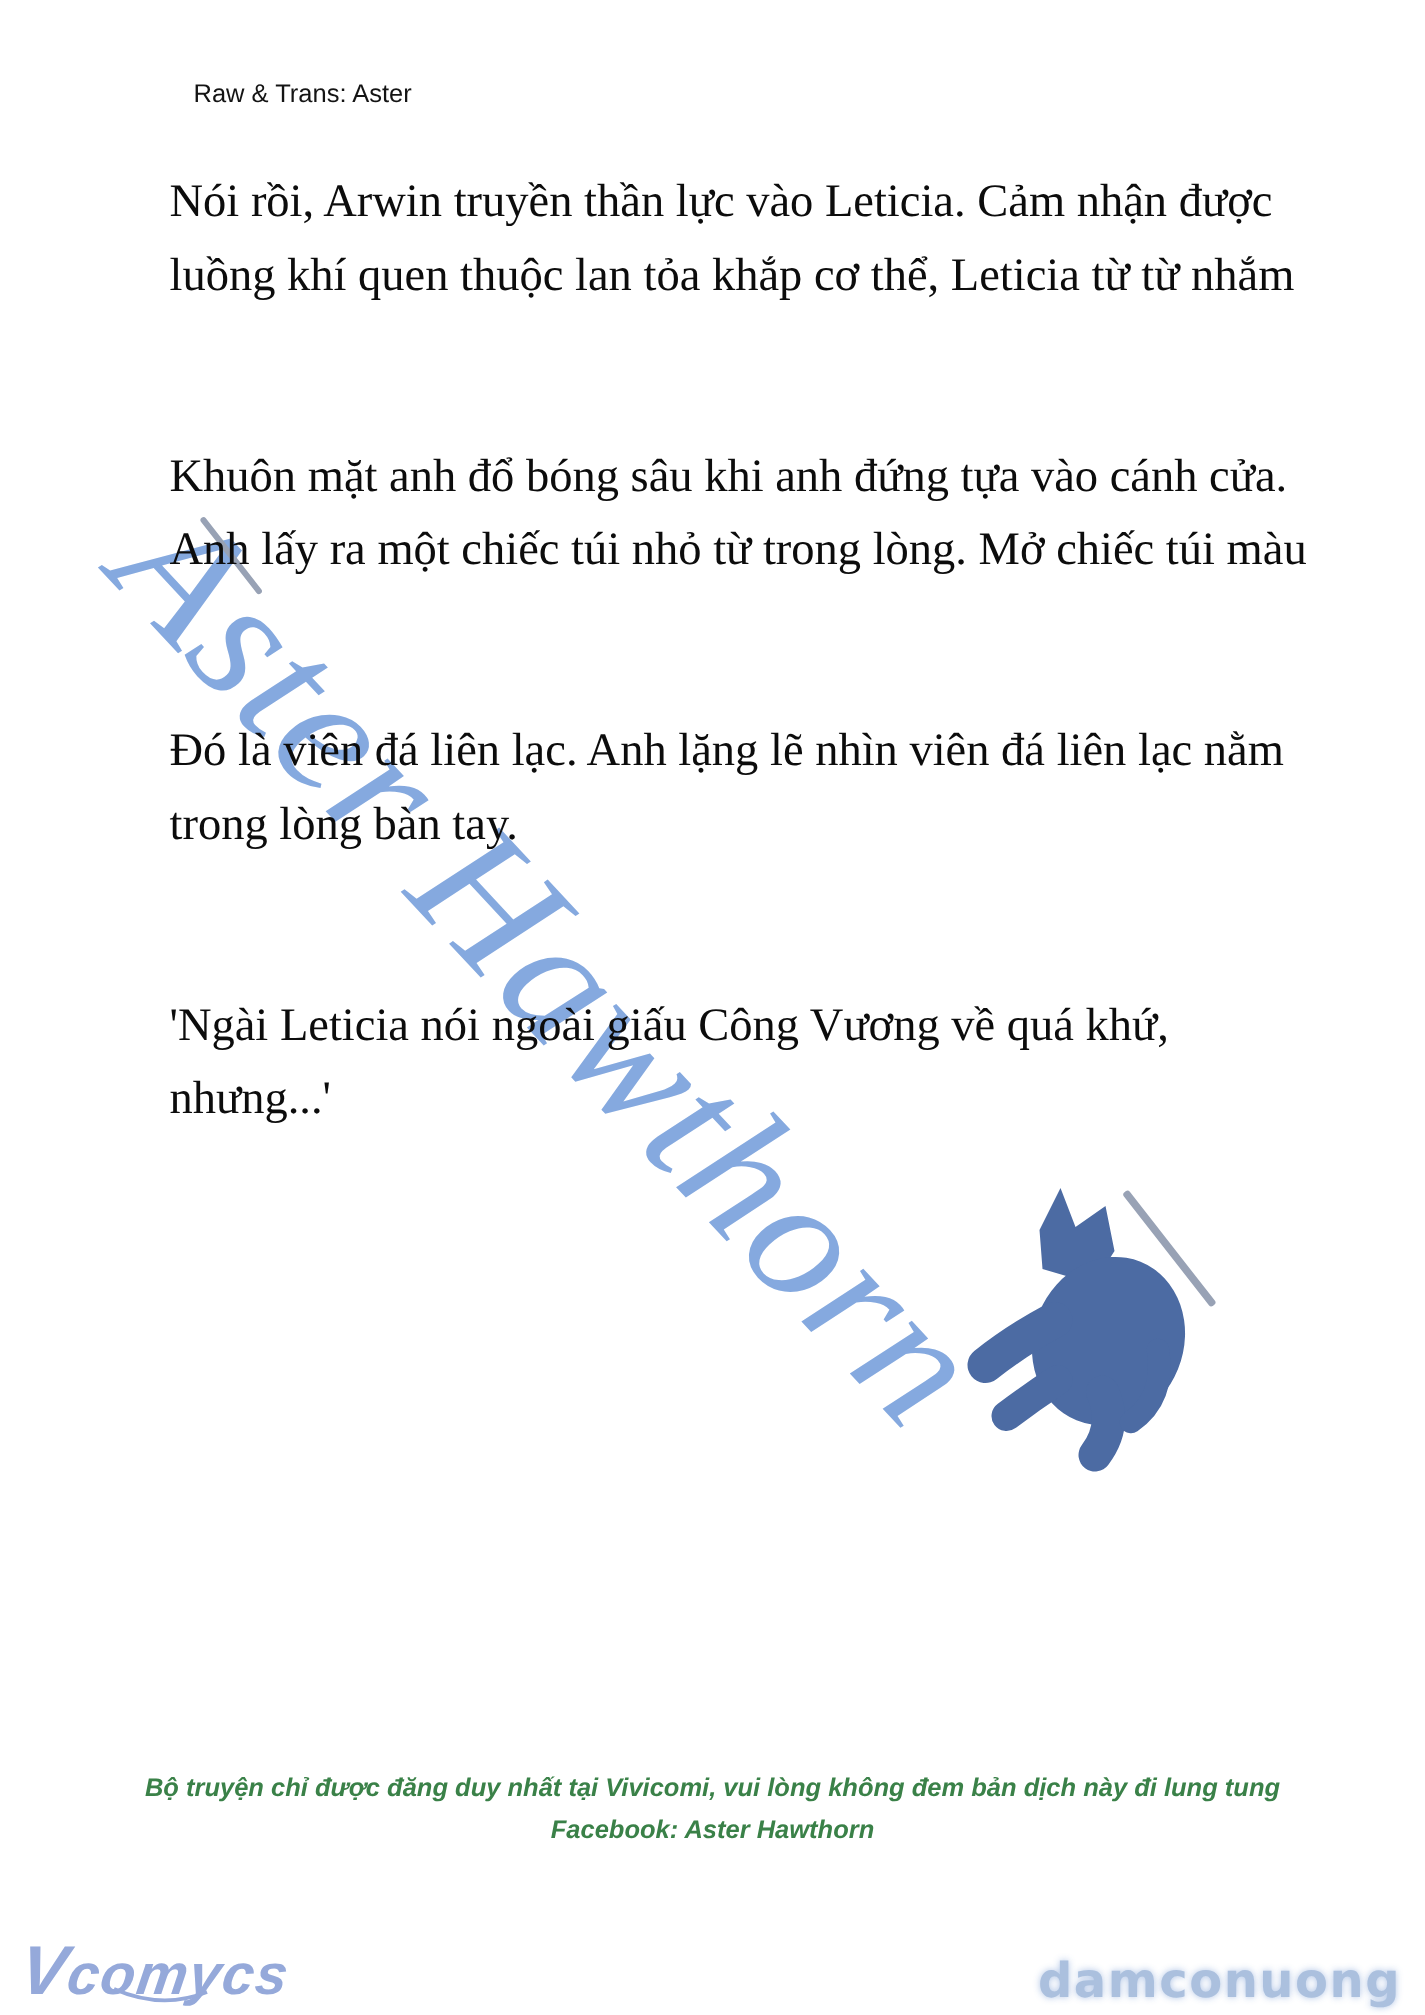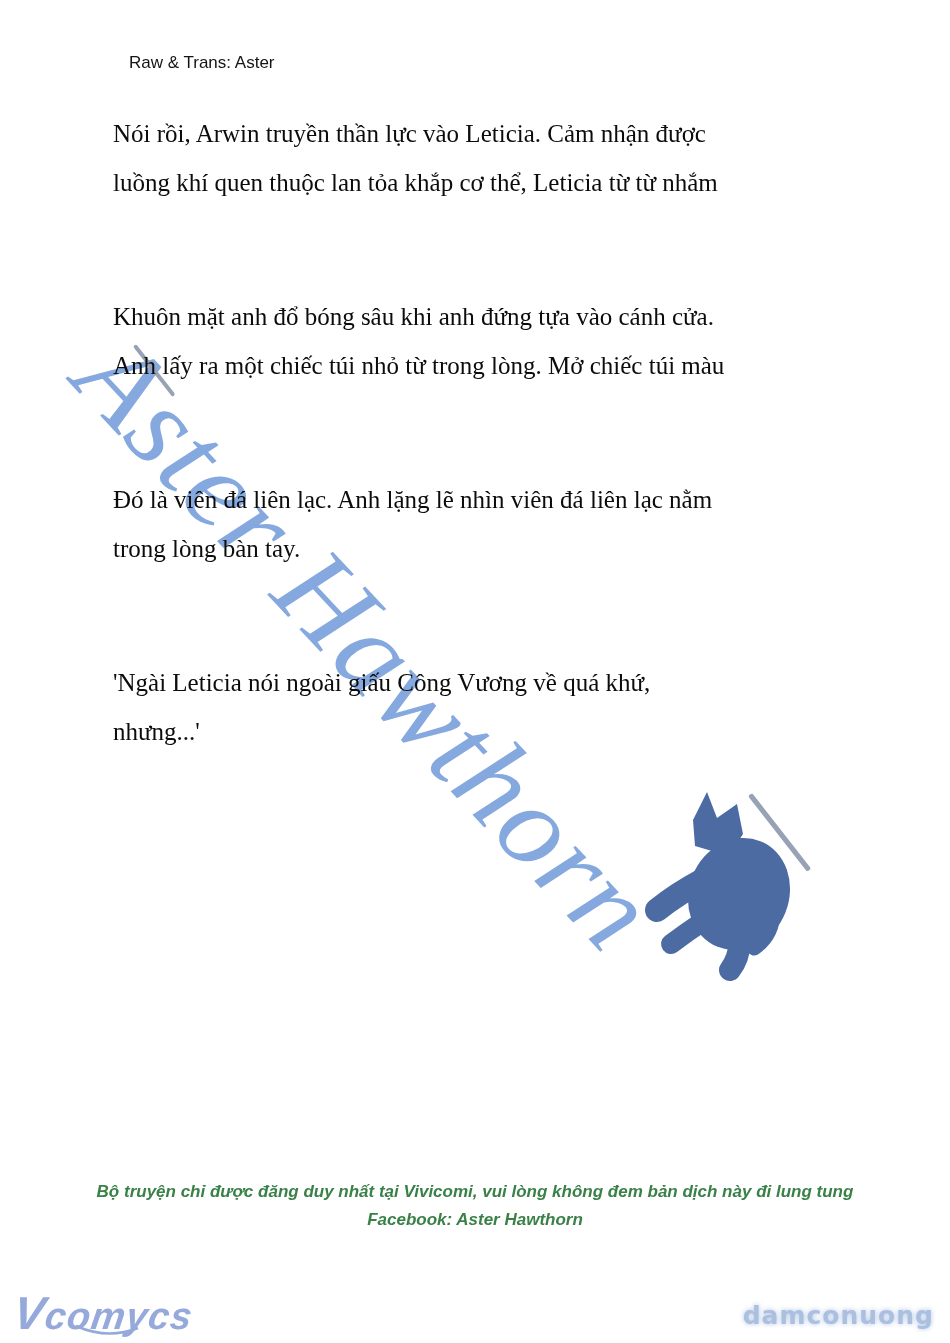--- a/index.html
+++ b/index.html
@@ -27,21 +27,21 @@
     position:absolute;background:#98a2b5;border-radius:2px;
     transform:rotate(52deg);transform-origin:left top;z-index:1;
   }
   .swash.start{left:136px;top:344px;width:64px;height:4px;}
   .swash.end{left:752px;top:793px;width:96px;height:5px;}
   
   .cat{position:absolute;left:633px;top:780px;z-index:1;}
   
   .body-text{
     position:absolute;left:113px;top:110px;width:760px;z-index:2;
-    font-size:25px;color:#0c0c0c;
+    font-size:31px;color:#0c0c0c;
   }
   .para{margin:0 0 86px 0;}
   .line{line-height:48.5px;white-space:nowrap;}
   
   .footer-credits{
     position:absolute;left:0;top:1178px;width:950px;text-align:center;z-index:3;
     font-family:"Liberation Sans", sans-serif;
     font-style:italic;font-weight:bold;font-size:17px;line-height:28px;
   }
   
@@ -49,21 +49,21 @@
     position:absolute;left:14px;top:1286px;z-index:3;
     font-family:"Liberation Sans", sans-serif;
     font-style:italic;font-weight:bold;font-size:38px;
     transform:skewX(-8deg);letter-spacing:1px;
   }
   .logo-left .cap{font-size:46px;}
   .logo-left-swirl{position:absolute;left:72px;top:1322px;z-index:3;}
   .logo-right{
     position:absolute;right:16px;top:1301px;z-index:3;
     font-family:"DejaVu Sans", sans-serif;
-    font-weight:bold;font-size:25px;letter-spacing:1px;
+    font-weight:bold;font-size:32px;letter-spacing:1px;
     text-shadow:0 0 5px rgba(160,185,225,0.85);
   }
 </style>
 </head>
 <body>
 
 <div class="page">
 
   <div class="header-credit">Raw &amp; Trans: Aster</div>
 

